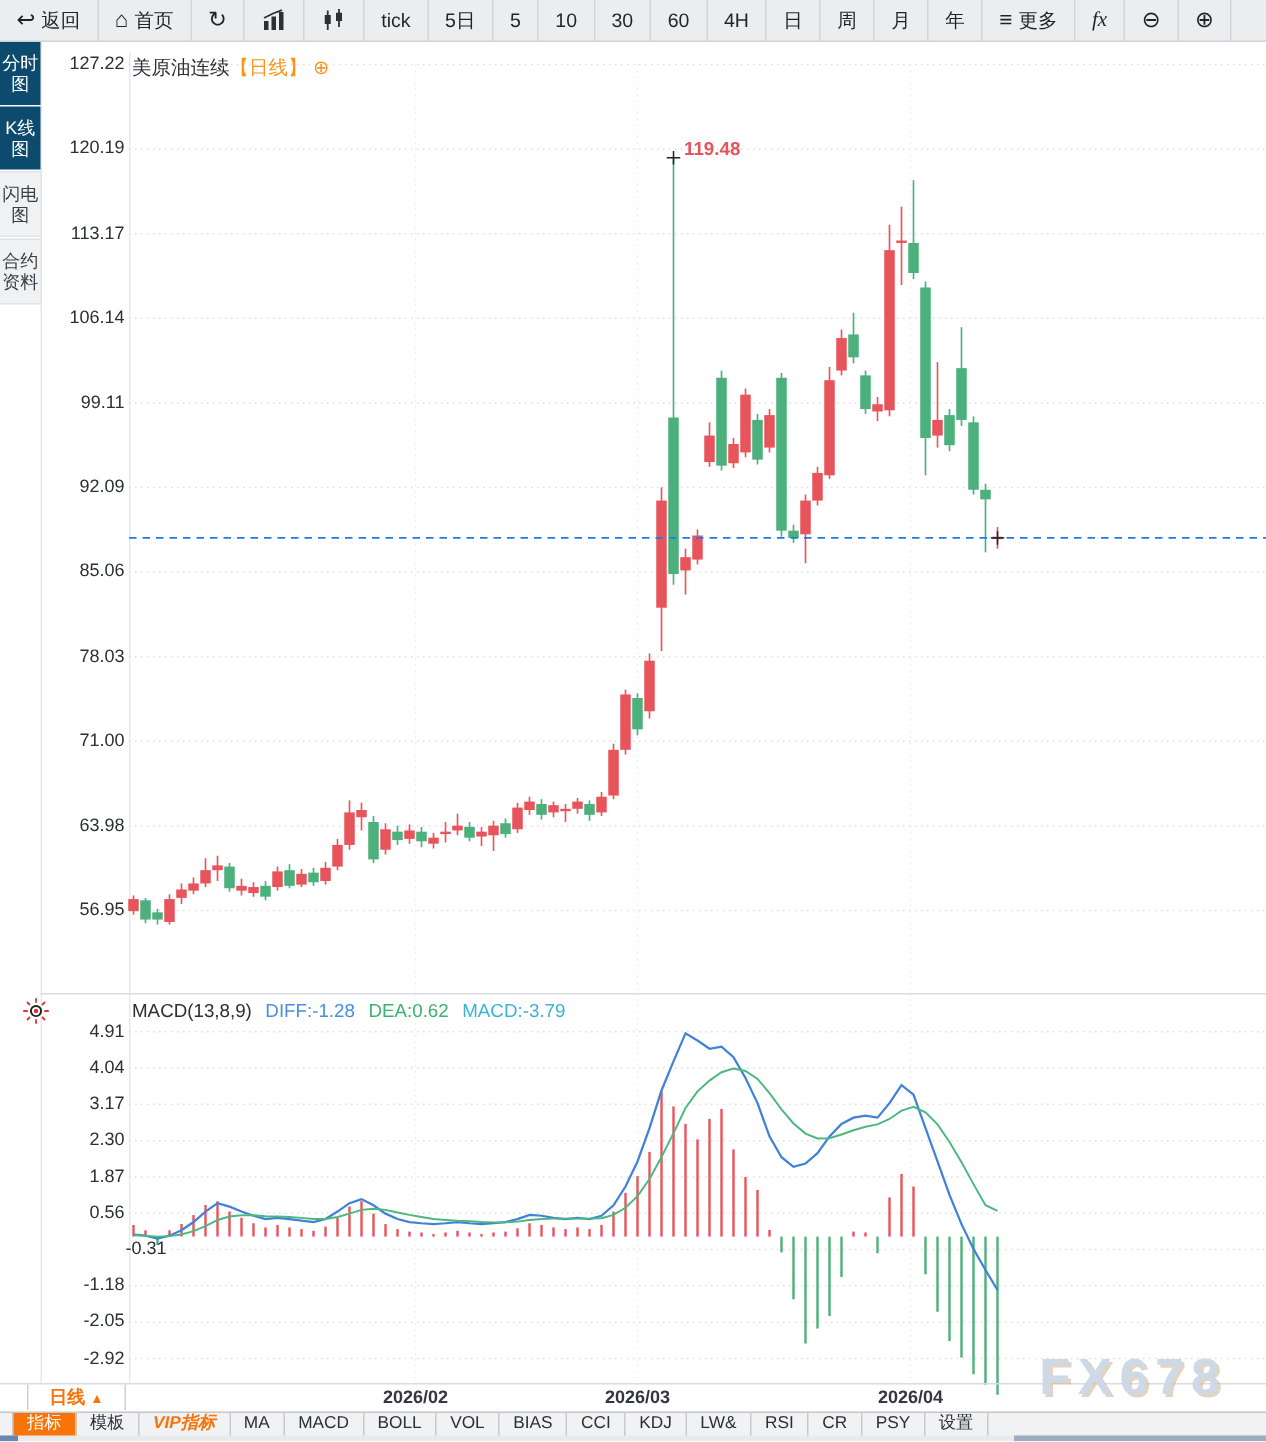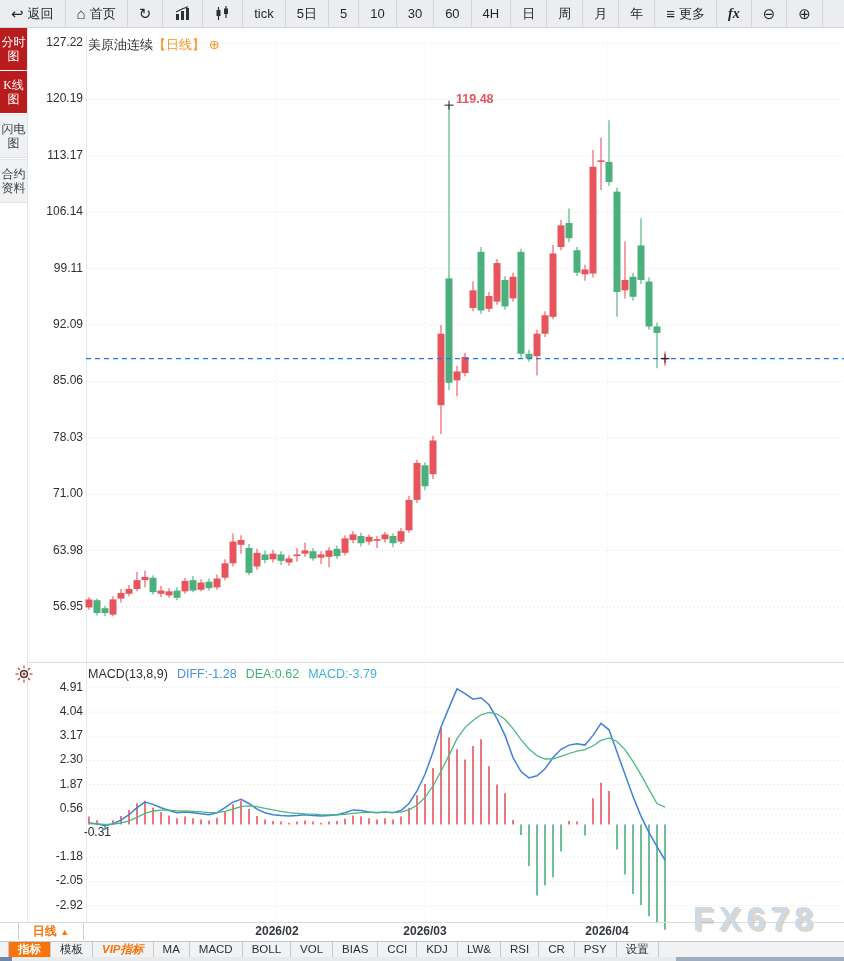--- a/index.html
+++ b/index.html
@@ -4,27 +4,27 @@
 <style>
   html,body{margin:0;padding:0;background:#fff;font-family:"Liberation Sans","DejaVu Sans",sans-serif;}
   #root{position:relative;width:844px;height:961px;background:#fff;overflow:hidden;}
 
   
   .toolbar{position:absolute;left:0;top:0;width:844px;height:27px;background:#ebedef;
     border-bottom:1px solid #cfd2d6;display:flex;align-items:stretch;font-size:13px;color:#1f2429;z-index:6;}
   .tb-item{display:flex;align-items:center;gap:4px;padding:0 11px;border-right:1px solid #d3d6da;
     cursor:pointer;white-space:nowrap;}
   .tb-item .glyph{font-size:15px;line-height:1;}
-  .tb-item .fx{font-style:italic;font-weight:bold;font-family:"Liberation Serif","DejaVu Serif",serif;font-size:14px;}
+  .tb-item .fx{font-style:italic;font-weight:normal;font-family:"Liberation Serif","DejaVu Serif",serif;font-size:14px;}
 
   
   .sidebar{position:absolute;left:0;top:28px;width:27px;display:flex;flex-direction:column;z-index:5;}
   .sb-item{width:27px;text-align:center;font-size:12px;line-height:14px;padding:7px 0;
     word-break:break-all;white-space:normal;cursor:pointer;margin-bottom:1px;}
-  .sb-item.active{background:#b91c1c;color:#fff;font-family:Liberation Serif, serif;}
+  .sb-item.active{background:#0c4a6e;color:#fff;}
   .sb-item.inactive{background:#eff1f3;color:#3a3f45;border:1px solid #e1e3e6;border-left:none;}
   .sidebar-rail{position:absolute;left:27px;top:28px;width:1px;height:894px;background:#e6e8ea;z-index:1;}
 
   
   .axis-line-v{position:absolute;left:86px;top:35px;width:1px;height:887px;background:#e7e9eb;z-index:1;}
   .divider{position:absolute;background:#d9dbde;z-index:2;}
   .y-label{position:absolute;width:54px;text-align:right;font-size:12px;color:#2b3036;z-index:2;}
   svg.layer{position:absolute;z-index:1;}
   .chart-title{position:absolute;left:88px;top:36px;font-size:13px;color:#2b3036;z-index:3;}
   .chart-title .suffix{color:#f8951d;}
@@ -39,21 +39,21 @@
     border-right:1px solid #cdd0d4;text-align:center;font-size:12px;font-weight:bold;color:#f8730a;
     line-height:17px;cursor:pointer;}
   .period-box .arrow{font-size:9px;}
   .x-label{position:absolute;top:1px;width:70px;text-align:center;font-size:12px;font-weight:bold;color:#33383e;}
 
   
   .tabbar{position:absolute;left:0;top:941px;width:844px;height:16px;background:#f1f2f4;display:flex;
     z-index:4;font-size:11.5px;border-top:1px solid #c4c7cb;}
   .tabbar::before{content:'';width:8px;border-right:1px solid #c6c9cd;}
   .tab{padding:0 9px;line-height:15px;border-right:1px solid #c6c9cd;color:#2b3036;cursor:pointer;white-space:nowrap;}
-  .tab.selected{background:#f8730a;color:#fff;font-weight:bold;}
+  .tab.selected{background:#f8730a;color:#fff;font-weight:normal;}
   .tab.vip{color:#f8730a;font-weight:bold;font-style:italic;}
 
   
   .watermark{position:absolute;right:26px;top:899px;font-size:34px;font-weight:bold;letter-spacing:5px;
     color:#cdd9e7;text-shadow:2px 2px 0 rgba(206,184,154,.6);z-index:5;pointer-events:none;}
   .scroll-strip{position:absolute;left:0;top:957px;width:844px;height:4px;background:#e9eaec;z-index:6;}
   .scroll-thumb{position:absolute;left:676px;top:0;width:168px;height:4px;background:#9fadc0;}
   .scroll-corner{position:absolute;left:0;top:0;width:12px;height:4px;background:#6b87ad;}
 </style>
 </head>

